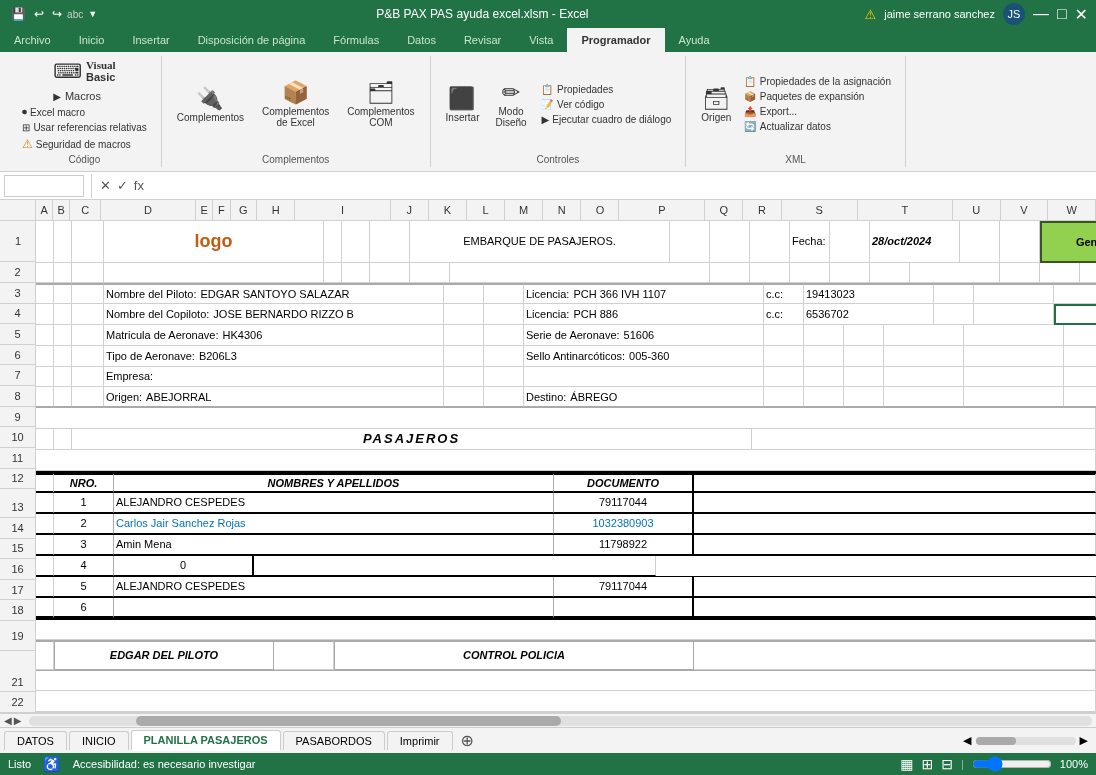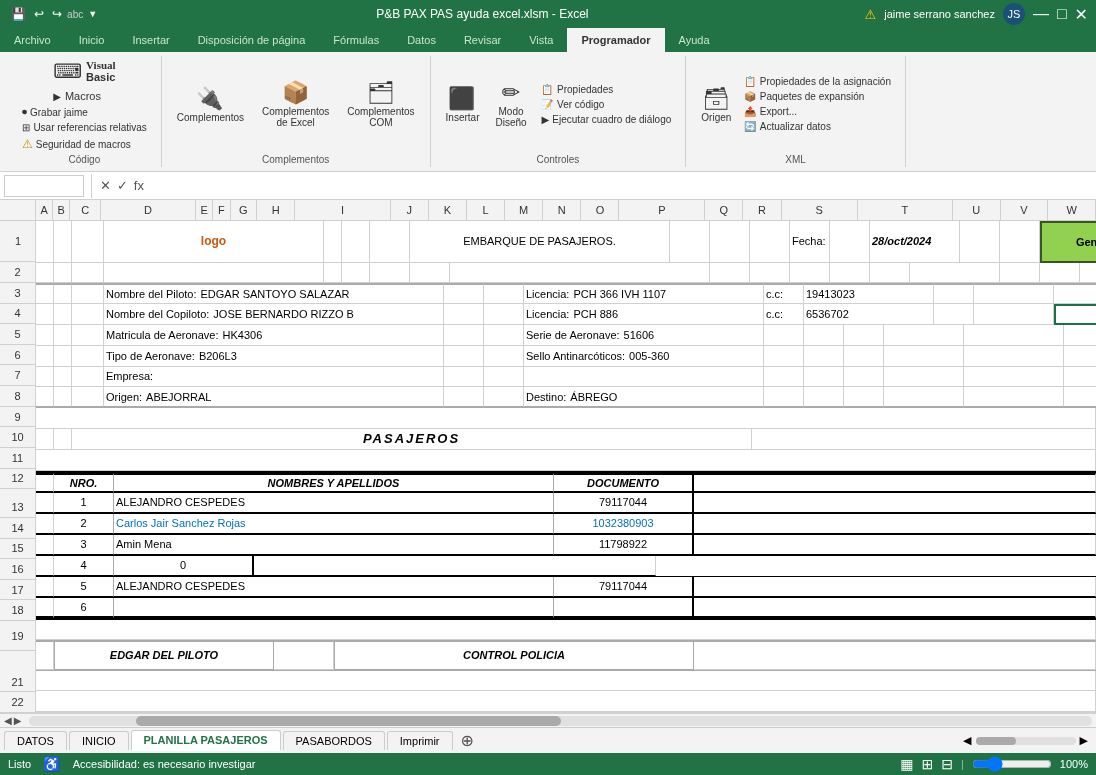--- a/index.html
+++ b/index.html
@@ -108,21 +108,21 @@
           </div>
         </button>
         <button class="ribbon-btn" style="flex-direction:row; gap:4px;">
           <span>▶</span>
           <span style="font-size:11px;">Macros</span>
         </button>
       </div>
       <div style="display:flex;flex-direction:column;gap:2px;">
         <button class="ribbon-btn-sm">
           <span>⏺</span>
-          <span>Grabar jaime</span>
+          <span>Excel macro</span>
         </button>
         <button class="ribbon-btn-sm">
           <span>⊞</span>
           <span>Usar referencias relativas</span>
         </button>
         <button class="ribbon-btn-sm">
           <span class="warn-icon">⚠</span>
           <span>Seguridad de macros</span>
         </button>
       </div>
@@ -272,21 +272,21 @@
         <div class="row-header" style="height:22px;">22</div>
       </div>
 
       <div class="grid">
 
         <div class="grid-row" style="height:44px;">
           <div class="cell" style="width:18px;"></div>
           <div class="cell" style="width:18px;"></div>
           <div class="cell orange-text" style="width:32px;"></div>
 
-          <div class="cell orange-text" style="width:220px; font-size:12px; justify-content:center;">logo</div>
+          <div class="cell orange-text" style="width:220px; font-size:18px; justify-content:center;">logo</div>
           <div class="cell" style="width:18px;"></div>
           <div class="cell" style="width:28px;"></div>
           <div class="cell" style="width:40px;"></div>
 
           <div class="cell" style="width:260px; justify-content:center; font-size:11px;">EMBARQUE DE PASAJEROS.</div>
           <div class="cell" style="width:40px;"></div>
           <div class="cell" style="width:40px;"></div>
           <div class="cell" style="width:40px;"></div>
 
           <div class="cell" style="width:40px;">Fecha:</div>

